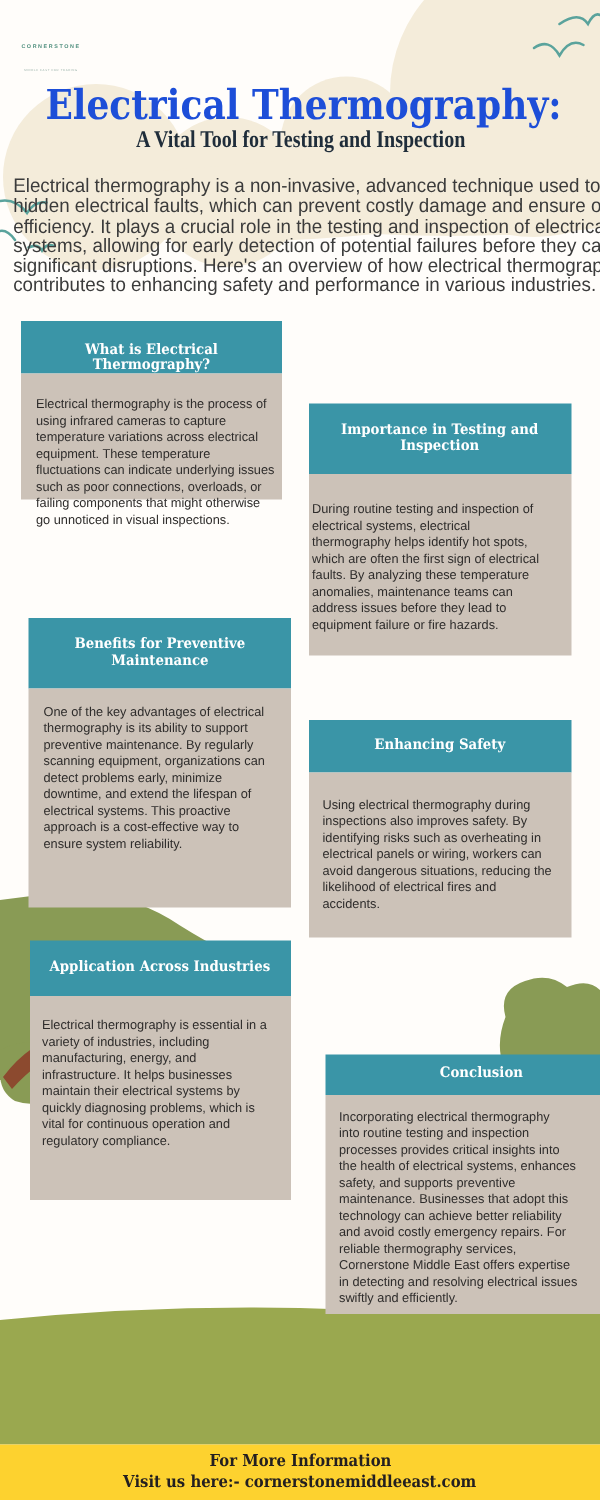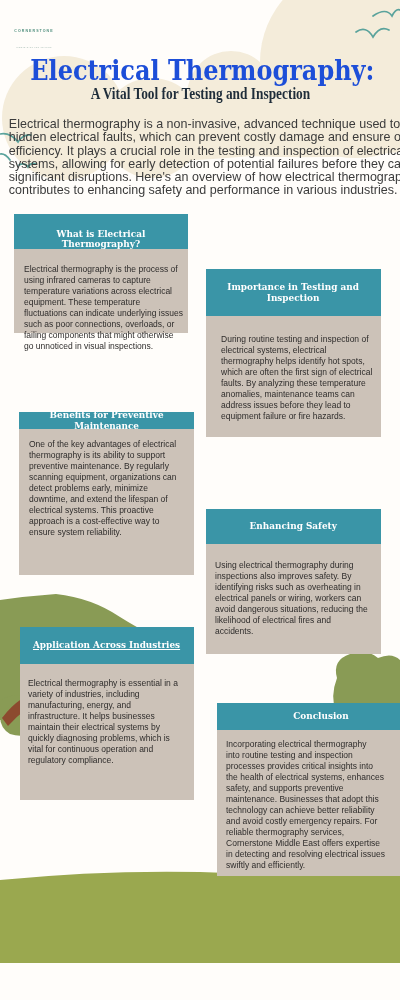--- a/index.html
+++ b/index.html
@@ -38,29 +38,29 @@
   .card .hd span{display:inline-block;transform:scaleX(0.925);}
   .card .bd{background:#ccc2b8;color:#2e2c2b;font-size:8.6px;line-height:11px;
       box-sizing:border-box;white-space:nowrap;}
   .card .bd span{display:inline-block;transform:scaleX(0.99);transform-origin:left;}
 
   #card0{left:14px;top:214px;width:174px;}
   #card0 .hd{height:35px;align-items:flex-end;}
   #card0 .bd{height:84px;padding:15px 0 0 10px;}
   #card1{left:206px;top:269px;width:175px;}
   #card1 .hd{height:47px;}
-  #card1 .bd{height:121px;padding:18px 0 0 15px;}
+  #card1 .bd{height:121px;padding:18px 0 0 2px;}
   #card2{left:19px;top:412px;width:175px;}
-  #card2 .hd{height:17px;}
+  #card2 .hd{height:47px;}
   #card2 .bd{height:146px;padding:10px 0 0 10px;}
-  #card3{left:206px;top:509px;width:175px;}
+  #card3{left:206px;top:480px;width:175px;}
   #card3 .hd{height:35px;}
   #card3 .bd{height:110px;padding:16px 0 0 9px;}
   #card4{left:20px;top:627px;width:174px;}
-  #card4 .hd{height:37px;text-decoration:underline;}
+  #card4 .hd{height:37px;}
   #card4 .bd{height:136px;padding:14px 16px 0 8px;}
   #card5{left:217px;top:703px;width:208px;}
   #card5 .hd{height:27px;}
   #card5 .bd{height:146px;padding:9px 0 4px 9px;}
 
   
   #photo{position:absolute;left:19px;top:797px;width:153px;height:153px;overflow:hidden;}
   #photo svg{display:block;width:153px;height:153px;}
 
   
@@ -160,14 +160,18 @@
     <div class="hd">
         <span>Conclusion</span>
       </div>
     <div class="bd"><span>Incorporating electrical thermography<br>into routine testing and inspection<br>processes provides critical insights into<br>the health of electrical systems, enhances<br>safety, and supports preventive<br>maintenance. Businesses that adopt this<br>technology can achieve better reliability<br>and avoid costly emergency repairs. For<br>reliable thermography services,<br>Cornerstone Middle East offers expertise<br>in detecting and resolving electrical issues<br>swiftly and efficiently.</span></div>
   </div>
 
   <div id="photo">
     <svg viewBox="0 0 153 153"></svg>
   </div>
 
+  <div id="footer">
+    <div class="f1"><span>For More Information</span></div>
+    <div class="f2"><span>Visit us here:- cornerstonemiddleeast.com</span></div>
+  </div>
 
 </div>
 
 </body></html>

